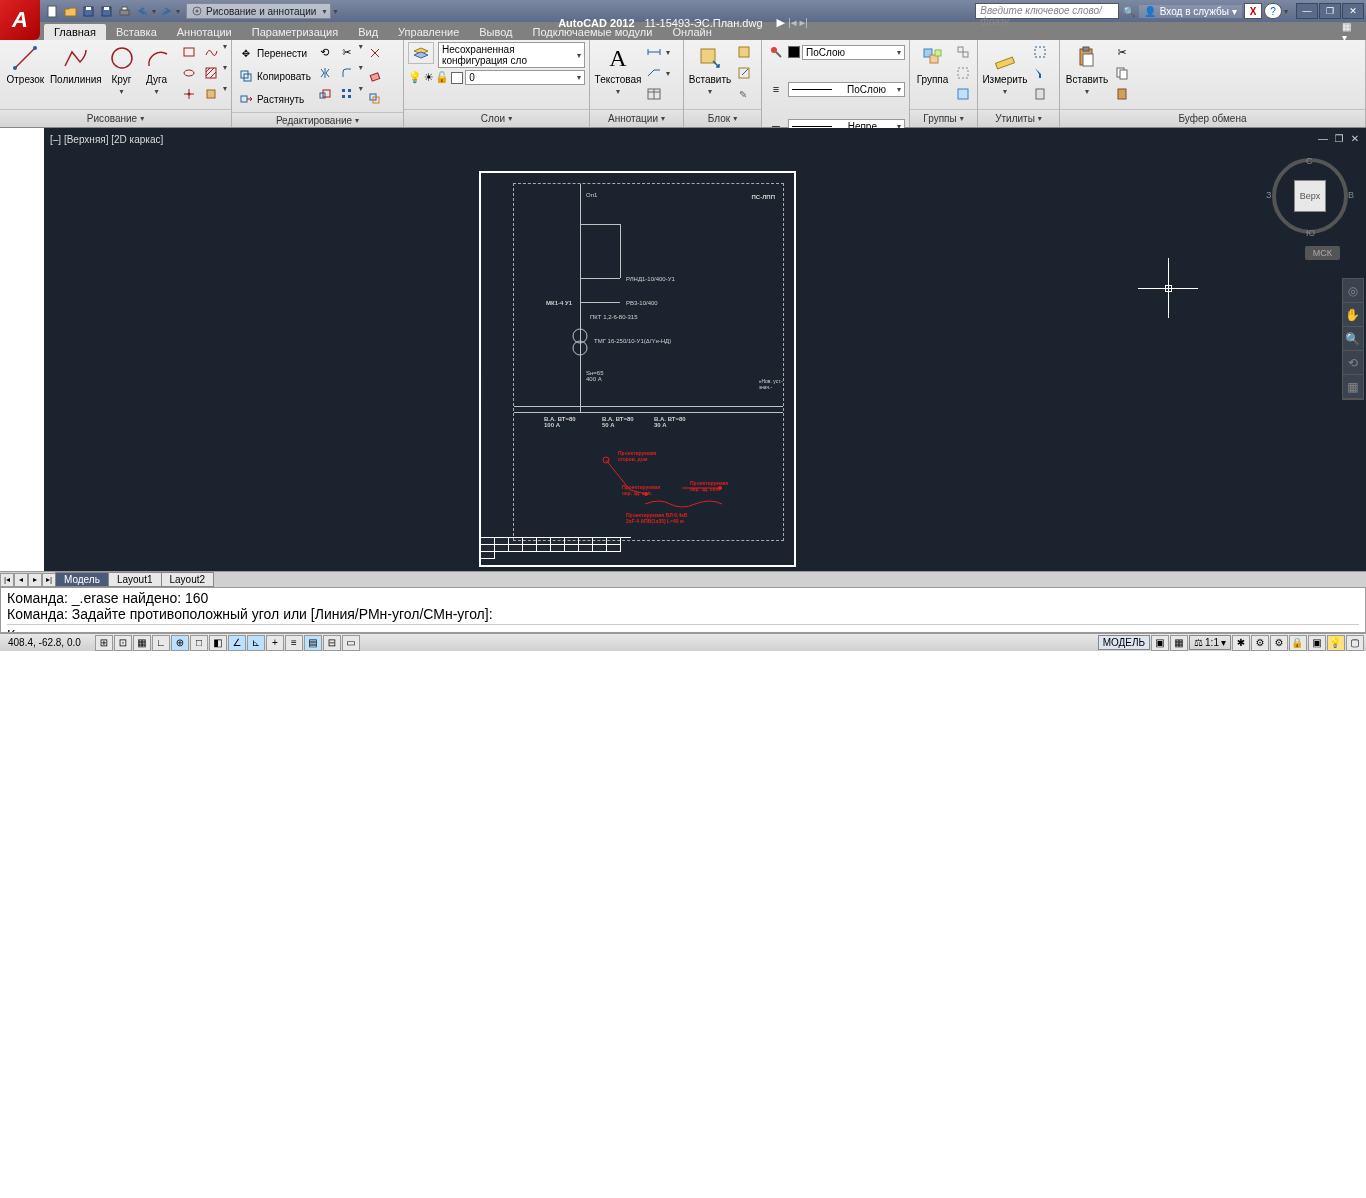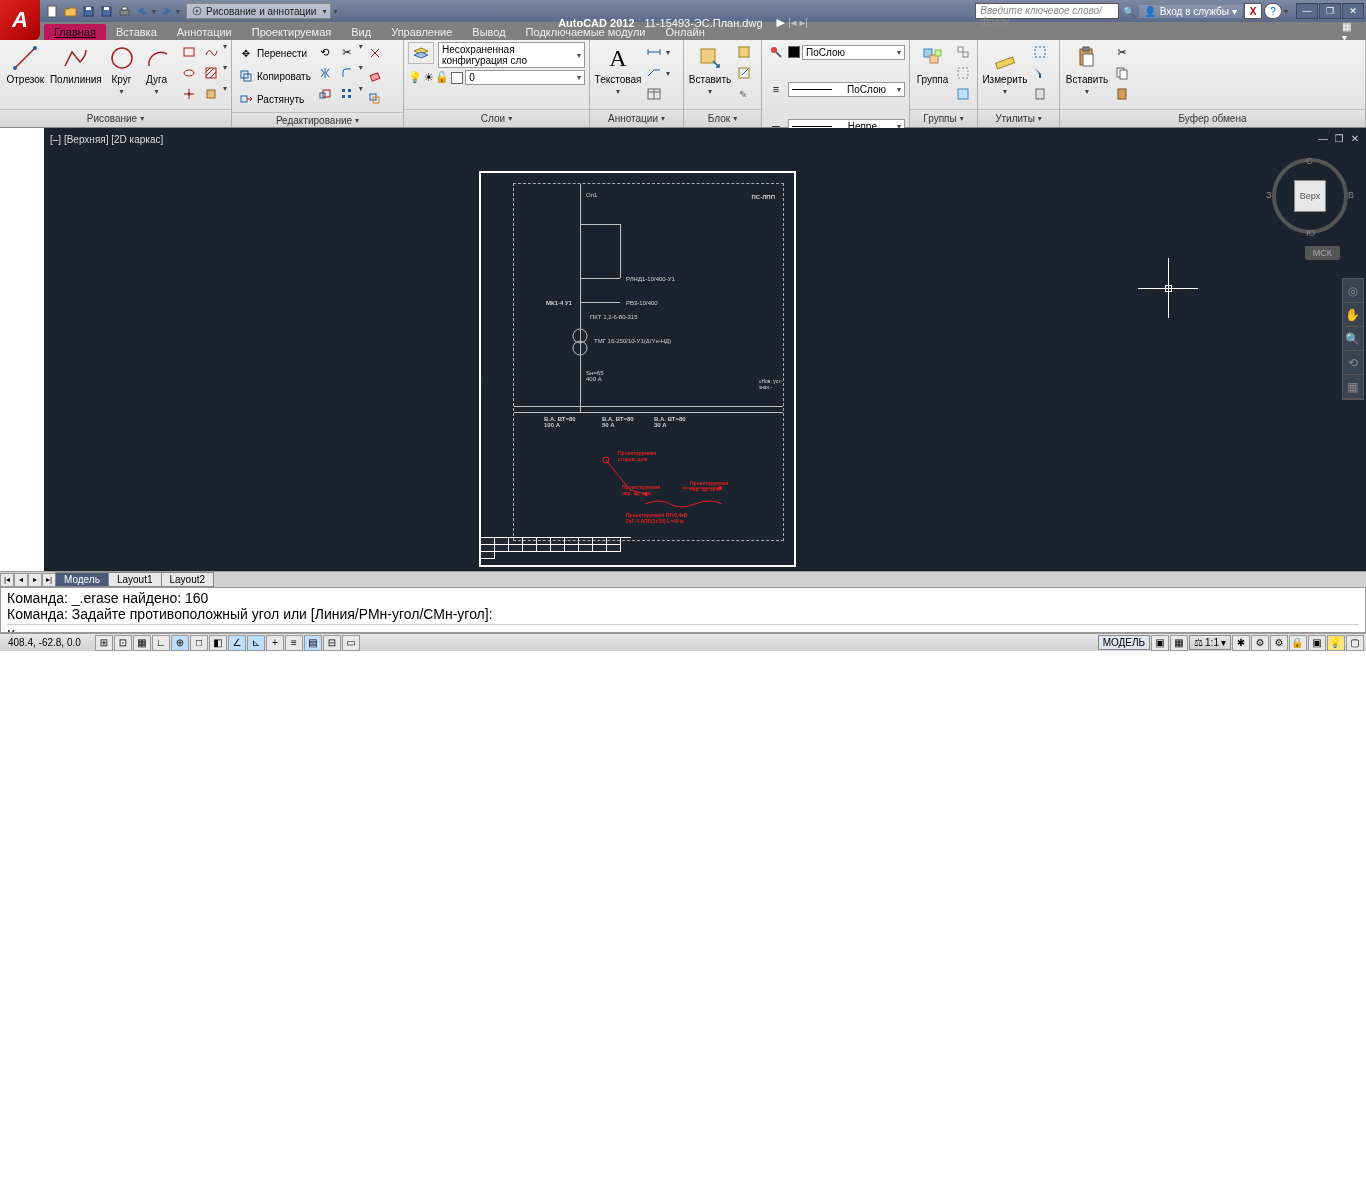--- a/index.html
+++ b/index.html
@@ -14,21 +14,21 @@
 .title-app { font-weight: bold; }
 .title-file { opacity: 0.95; }
 .title-right { position: absolute; right: 2px; display: flex; align-items: center; gap: 2px; }
 .search-box { width: 144px; height: 16px; background: #fff; color: #888; font-size: 10px; font-style: italic; padding: 1px 4px; border: 1px solid #555; }
 .sign-in { font-size: 10px; display: flex; align-items: center; gap: 3px; background: rgba(255,255,255,0.15); padding: 1px 5px; }
 .win-btns { display: flex; gap: 1px; margin-left: 6px; }
 .win-btn { width: 22px; height: 16px; background: #5a6b8a; border: 1px solid #3a4860; display: flex; align-items: center; justify-content: center; font-size: 9px; color: #fff; }
 
 .tabbar { height: 18px; background: #808080; display: flex; align-items: flex-end; padding-left: 44px; font-size: 11px; }
 .tab { padding: 2px 10px; color: #eee; cursor: pointer; }
-.tab.active { background: #be185d; color: #000; border-radius: 2px 2px 0 0; text-decoration: underline; }
+.tab.active { background: #e5e5e5; color: #000; border-radius: 2px 2px 0 0; }
 
 .ribbon { height: 88px; background: linear-gradient(#f2f2f2, #e0e0e0); border-bottom: 1px solid #888; display: flex; }
 .panel { border-right: 1px solid #b0b0b0; display: flex; flex-direction: column; position: relative; }
 .panel-body { flex: 1; display: flex; align-items: flex-start; padding: 2px 4px; gap: 2px; }
 .panel-title { height: 18px; font-size: 10px; text-align: center; background: linear-gradient(#e5e5e5, #d5d5d5); border-top: 1px solid #c0c0c0; color: #333; display: flex; align-items: center; justify-content: center; gap: 3px; }
 .big-btn { width: 44px; display: flex; flex-direction: column; align-items: center; gap: 2px; font-size: 10px; cursor: pointer; padding: 2px 1px; }
 .big-btn .ico { width: 28px; height: 28px; display: flex; align-items: center; justify-content: center; }
 .small-col { display: flex; flex-direction: column; gap: 1px; }
 .small-row { display: flex; align-items: center; gap: 3px; font-size: 10px; padding: 1px 2px; cursor: pointer; height: 22px; }
 .small-row .ico { width: 16px; height: 16px; display: flex; align-items: center; justify-content: center; }
@@ -161,21 +161,21 @@
       <div class="win-btn">❐</div>
       <div class="win-btn">✕</div>
     </div>
   </div>
 </div>
 
 <div class="tabbar">
   <div class="tab active">Главная</div>
   <div class="tab">Вставка</div>
   <div class="tab">Аннотации</div>
-  <div class="tab">Проектируемая</div>
+  <div class="tab">Параметризация</div>
   <div class="tab">Вид</div>
   <div class="tab">Управление</div>
   <div class="tab">Вывод</div>
   <div class="tab">Подключаемые модули</div>
   <div class="tab">Онлайн</div>
   <div style="flex:1"></div>
   <div class="qat-btn" style="color:#fff;margin-right:8px">▦ ▾</div>
 </div>
 
 <div class="ribbon">

